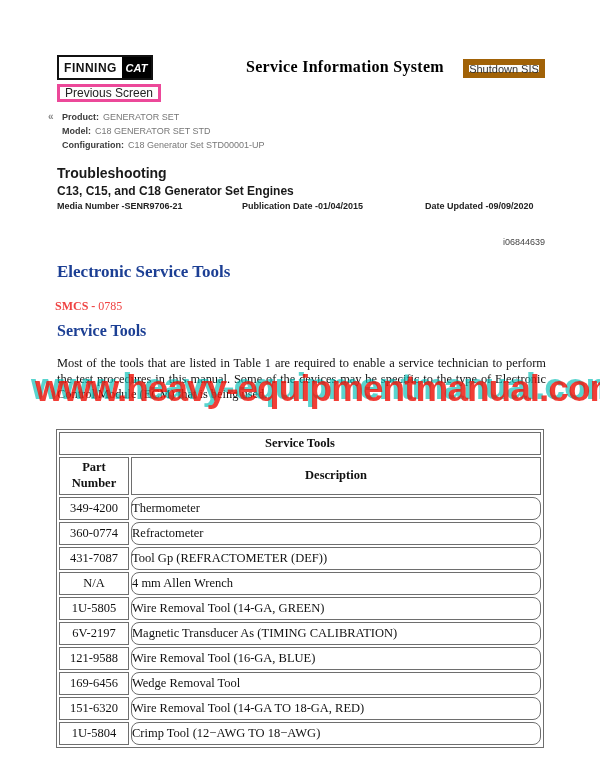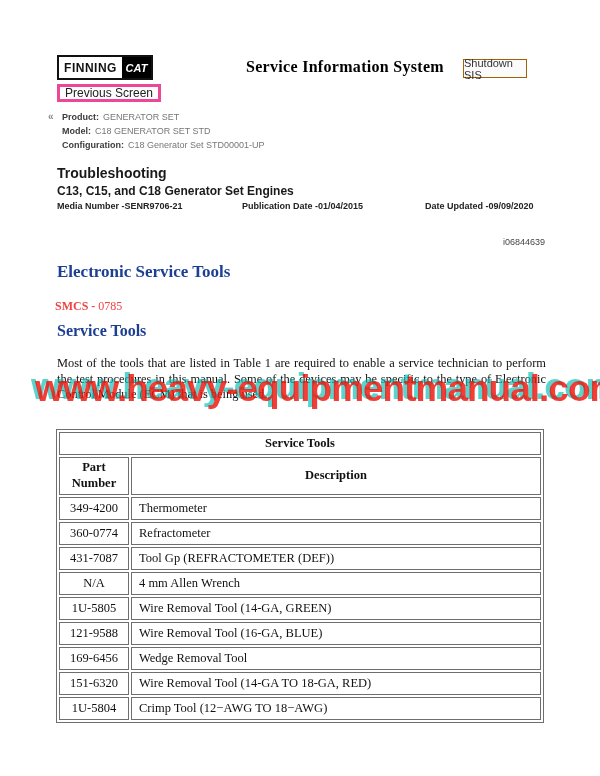--- a/index.html
+++ b/index.html
@@ -29,22 +29,22 @@
     border:3px solid #ec4899;background:#fdfdfd;
     font-family:"Liberation Sans", sans-serif;font-size:12px;color:#222;
     display:flex;align-items:center;justify-content:center;padding:0 5px;box-sizing:border-box;
     cursor:pointer;
   }
   .sis-title{
     position:absolute;top:58px;left:90px;right:0;text-align:center;
     font-weight:bold;font-size:16px;color:#000;letter-spacing:.3px;
   }
   .shutdown-btn{
-    position:absolute;left:463px;top:59px;width:64px;height:19px;
-    border:1px solid #a16207;background:#fbfbfb;
+    position:absolute;left:463px;top:59px;width:82px;height:19px;
+    border:6px solid #a16207;background:#fbfbfb;
     font-family:"Liberation Sans", sans-serif;font-size:11px;color:#333;
     display:flex;align-items:center;justify-content:center;cursor:pointer;box-sizing:border-box;
   }
 
   
   .product-block{
     position:absolute;left:48px;top:110px;
     font-family:"Liberation Sans", sans-serif;font-size:9px;line-height:14px;color:#777;
   }
   .product-row{white-space:nowrap;padding-left:14px;position:relative;}
@@ -109,21 +109,21 @@
     position:absolute;left:56px;top:429px;width:488px;
     border-collapse:separate;border-spacing:2px;
     border:1px solid #6e6e6e;background:#fff;box-sizing:border-box;
   }
   .svc-table th,.svc-table td{
     border:1px solid #6e6e6e;font-size:12.5px;color:#111;background:#fff;
   }
   .svc-table th.span-head{height:19px;font-weight:bold;text-align:center;}
   .svc-table th.col-head{font-weight:bold;text-align:center;height:34px;line-height:1.25;}
   .svc-table .part{width:66px;text-align:center;height:19px;margin-left:16px;}
-  .svc-table .desc{text-align:left;padding-left:7px;height:19px;}
+  .svc-table .desc{text-align:left;padding-left:0;height:19px;border-radius:8px;}
 </style>
 </head>
 <body>
 
 <div class="page">
 
   <div class="logo-box">
     <span class="finning-text">FINNING</span>
     <span class="cat-box">CAT</span>
   </div>
@@ -188,20 +188,24 @@
     </tr>
     <tr>
       <td class="part">N/A</td>
       <td class="desc">4 mm Allen Wrench</td>
     </tr>
     <tr>
       <td class="part">1U-5805</td>
       <td class="desc">Wire Removal Tool (14-GA, GREEN)</td>
     </tr>
     <tr>
+      <td class="part">6V-2197</td>
+      <td class="desc">Magnetic Transducer As (TIMING CALIBRATION)</td>
+    </tr>
+    <tr>
       <td class="part">121-9588</td>
       <td class="desc">Wire Removal Tool (16-GA, BLUE)</td>
     </tr>
     <tr>
       <td class="part">169-6456</td>
       <td class="desc">Wedge Removal Tool</td>
     </tr>
     <tr>
       <td class="part">151-6320</td>
       <td class="desc">Wire Removal Tool (14-GA TO 18-GA, RED)</td>

